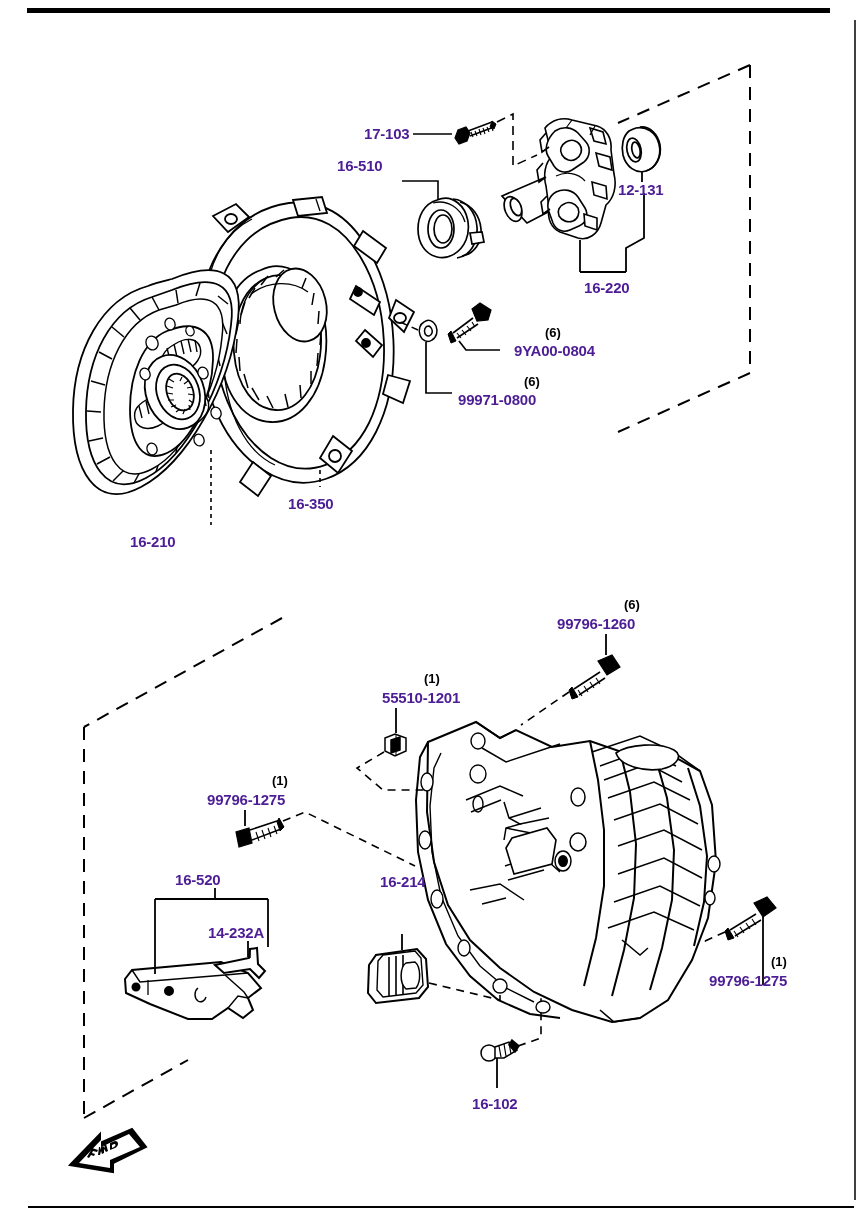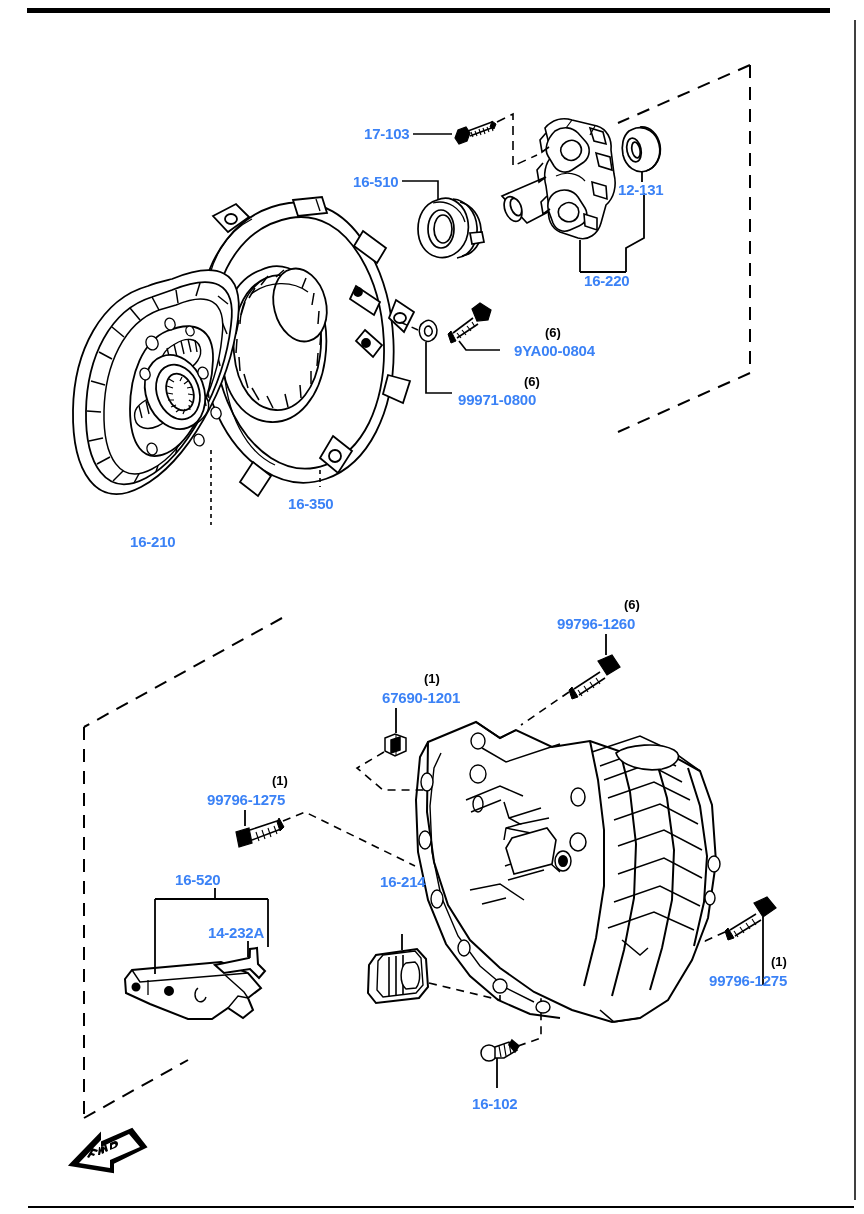--- a/index.html
+++ b/index.html
@@ -23,21 +23,21 @@
     left: 0;
     top: 0;
     width: 864px;
     height: 1214px;
   }
   .lbl {
     position: absolute;
     font-family: "Liberation Sans", sans-serif;
     font-weight: bold;
     font-size: 15px;
-    color: #3b82f6;
+    color: #4c1d95;
     white-space: nowrap;
     letter-spacing: -0.2px;
     line-height: 1;
   }
   .qty {
     position: absolute;
     font-family: "Liberation Sans", sans-serif;
     font-weight: bold;
     font-size: 13px;
     color: #000000;
@@ -510,40 +510,40 @@
         <path d="M 99 1147 L 98 1155 L 100 1155 L 101 1151 L 102 1154 L 104 1153 L 104 1149 L 106 1152 L 108 1151 L 106 1144 L 104 1145 L 105 1148 L 103 1146 L 101 1147 L 101 1150 L 100 1147 Z"></path>
         <path d="M 110 1143 L 110 1150 L 115 1148 C 119 1146 119 1141 115 1141 Z
                  M 112 1145 L 114 1144 C 116 1144 116 1146 114 1147 L 112 1148 Z"></path>
       </g>
     </g>
 
   </svg>
 
   <div class="lbl" style="left:364px; top:126px;">17-103</div>
 
-  <div class="lbl" style="left:337px; top:174px;margin-left:16px;">16-510</div>
+  <div class="lbl" style="left:337px; top:158px;">16-510</div>
 
   <div class="lbl" style="left:618px; top:182px;">12-131</div>
 
-  <div class="lbl" style="left:584px; top:273px;">16-220</div>
+  <div class="lbl" style="left:584px; top:280px;">16-220</div>
 
   <div class="lbl" style="left:506px; top:343px;margin-left:8px;">9YA00-0804</div>
   <div class="qty" style="left:545px; top:326px;">(6)</div>
 
   <div class="lbl" style="left:458px; top:392px;">99971-0800</div>
   <div class="qty" style="left:524px; top:375px;">(6)</div>
 
   <div class="lbl" style="left:288px; top:496px;">16-350</div>
 
   <div class="lbl" style="left:130px; top:534px;">16-210</div>
 
   <div class="lbl" style="left:557px; top:616px;">99796-1260</div>
   <div class="qty" style="left:624px; top:598px;">(6)</div>
 
-  <div class="lbl" style="left:382px; top:690px;">67690-1201</div>
+  <div class="lbl" style="left:382px; top:690px;">55510-1201</div>
   <div class="qty" style="left:424px; top:672px;">(1)</div>
 
   <div class="lbl" style="left:207px; top:792px;">99796-1275</div>
   <div class="qty" style="left:272px; top:774px;">(1)</div>
 
   <div class="lbl" style="left:175px; top:872px;">16-520</div>
 
   <div class="lbl" style="left:208px; top:925px;">14-232A</div>
 
   <div class="lbl" style="left:346px; top:874px;margin-left:34px;">16-214</div>

